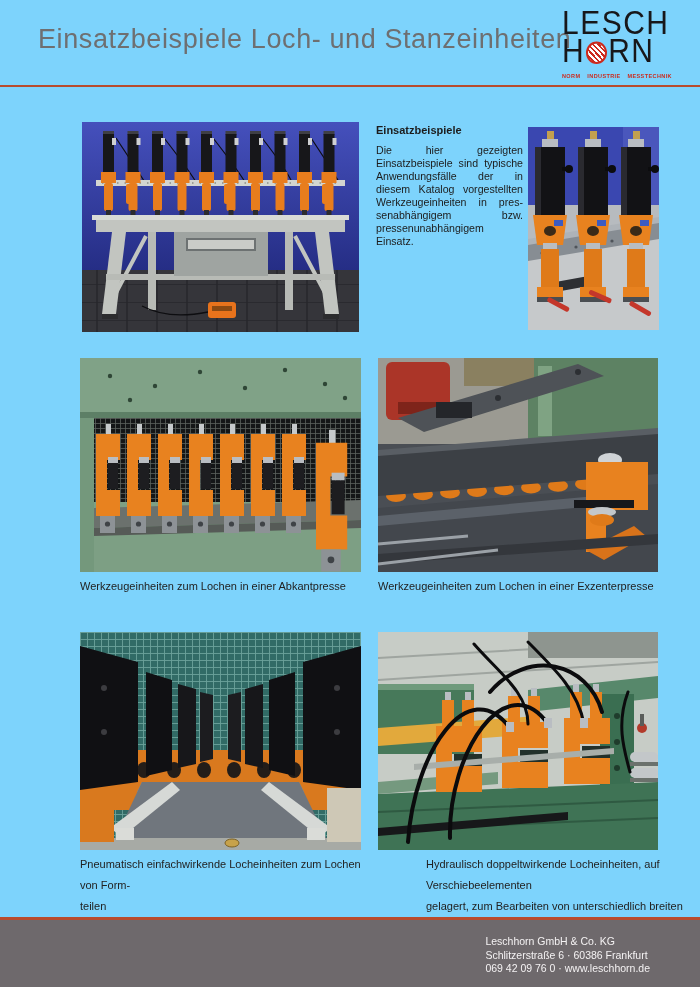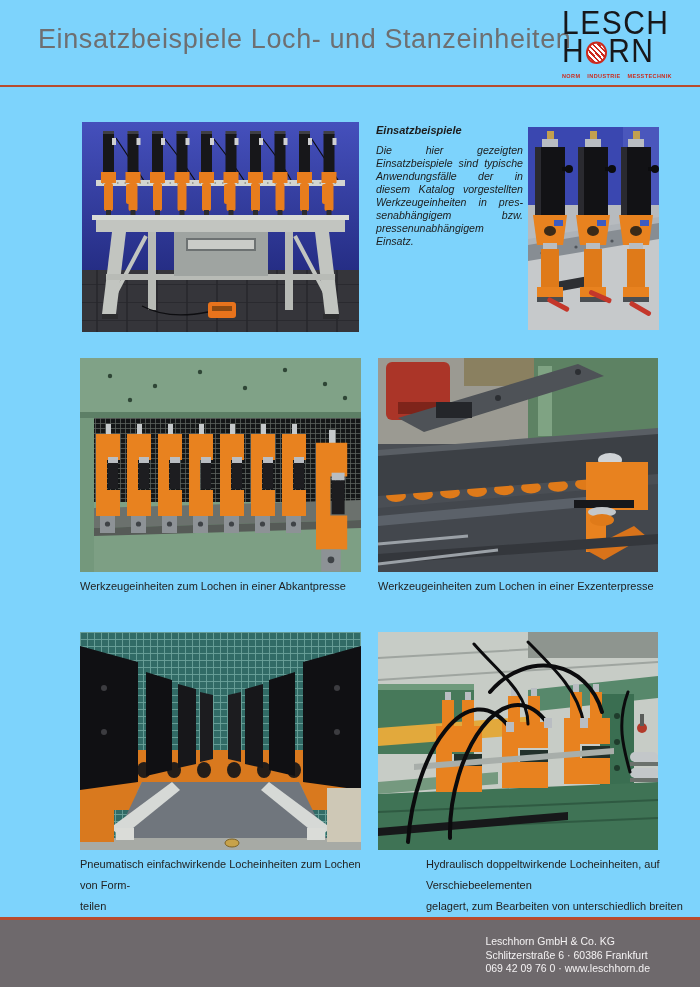--- a/index.html
+++ b/index.html
@@ -14,21 +14,21 @@
              transform:scaleY(1.08);transform-origin:top left;white-space:nowrap;}
   .logo-o{display:inline-block;width:21px;height:21px;border-radius:50%;
           border:2px solid var(--logo-red,#cc2a1d);box-sizing:border-box;
           background:repeating-linear-gradient(45deg,var(--logo-red,#cc2a1d) 0 1.6px,#fff 1.6px 3.6px);
           vertical-align:-2px;margin:0 1px;}
   .logo-sub{margin-top:9px;font-size:5.5px;font-weight:bold;color:var(--logo-red,#cc2a1d);
             letter-spacing:0.4px;word-spacing:5px;white-space:nowrap;}
   .rule-top{position:absolute;left:0;top:85px;width:700px;height:2px;background:var(--accent-rust,#b84b2d);}
 
   
-  .intro{position:absolute;left:376px;top:124px;width:147px;color:#1c1c1c;font-style:italic;}
+  .intro{position:absolute;left:376px;top:124px;width:147px;color:#1c1c1c;}
   .intro h3{margin:0 0 8px 0;font-size:11px;font-weight:bold;}
   .intro p{margin:0;font-size:10.6px;line-height:13px;text-align:justify;}
 
   
   .photo{position:absolute;margin:0;padding:0;line-height:0;}
   .photo svg{display:block;}
   .ph1{left:82px;top:122px;}
   .ph2{left:528px;top:127px;}
   .ph3{left:80px;top:358px;}
   .ph4{left:378px;top:358px;}

